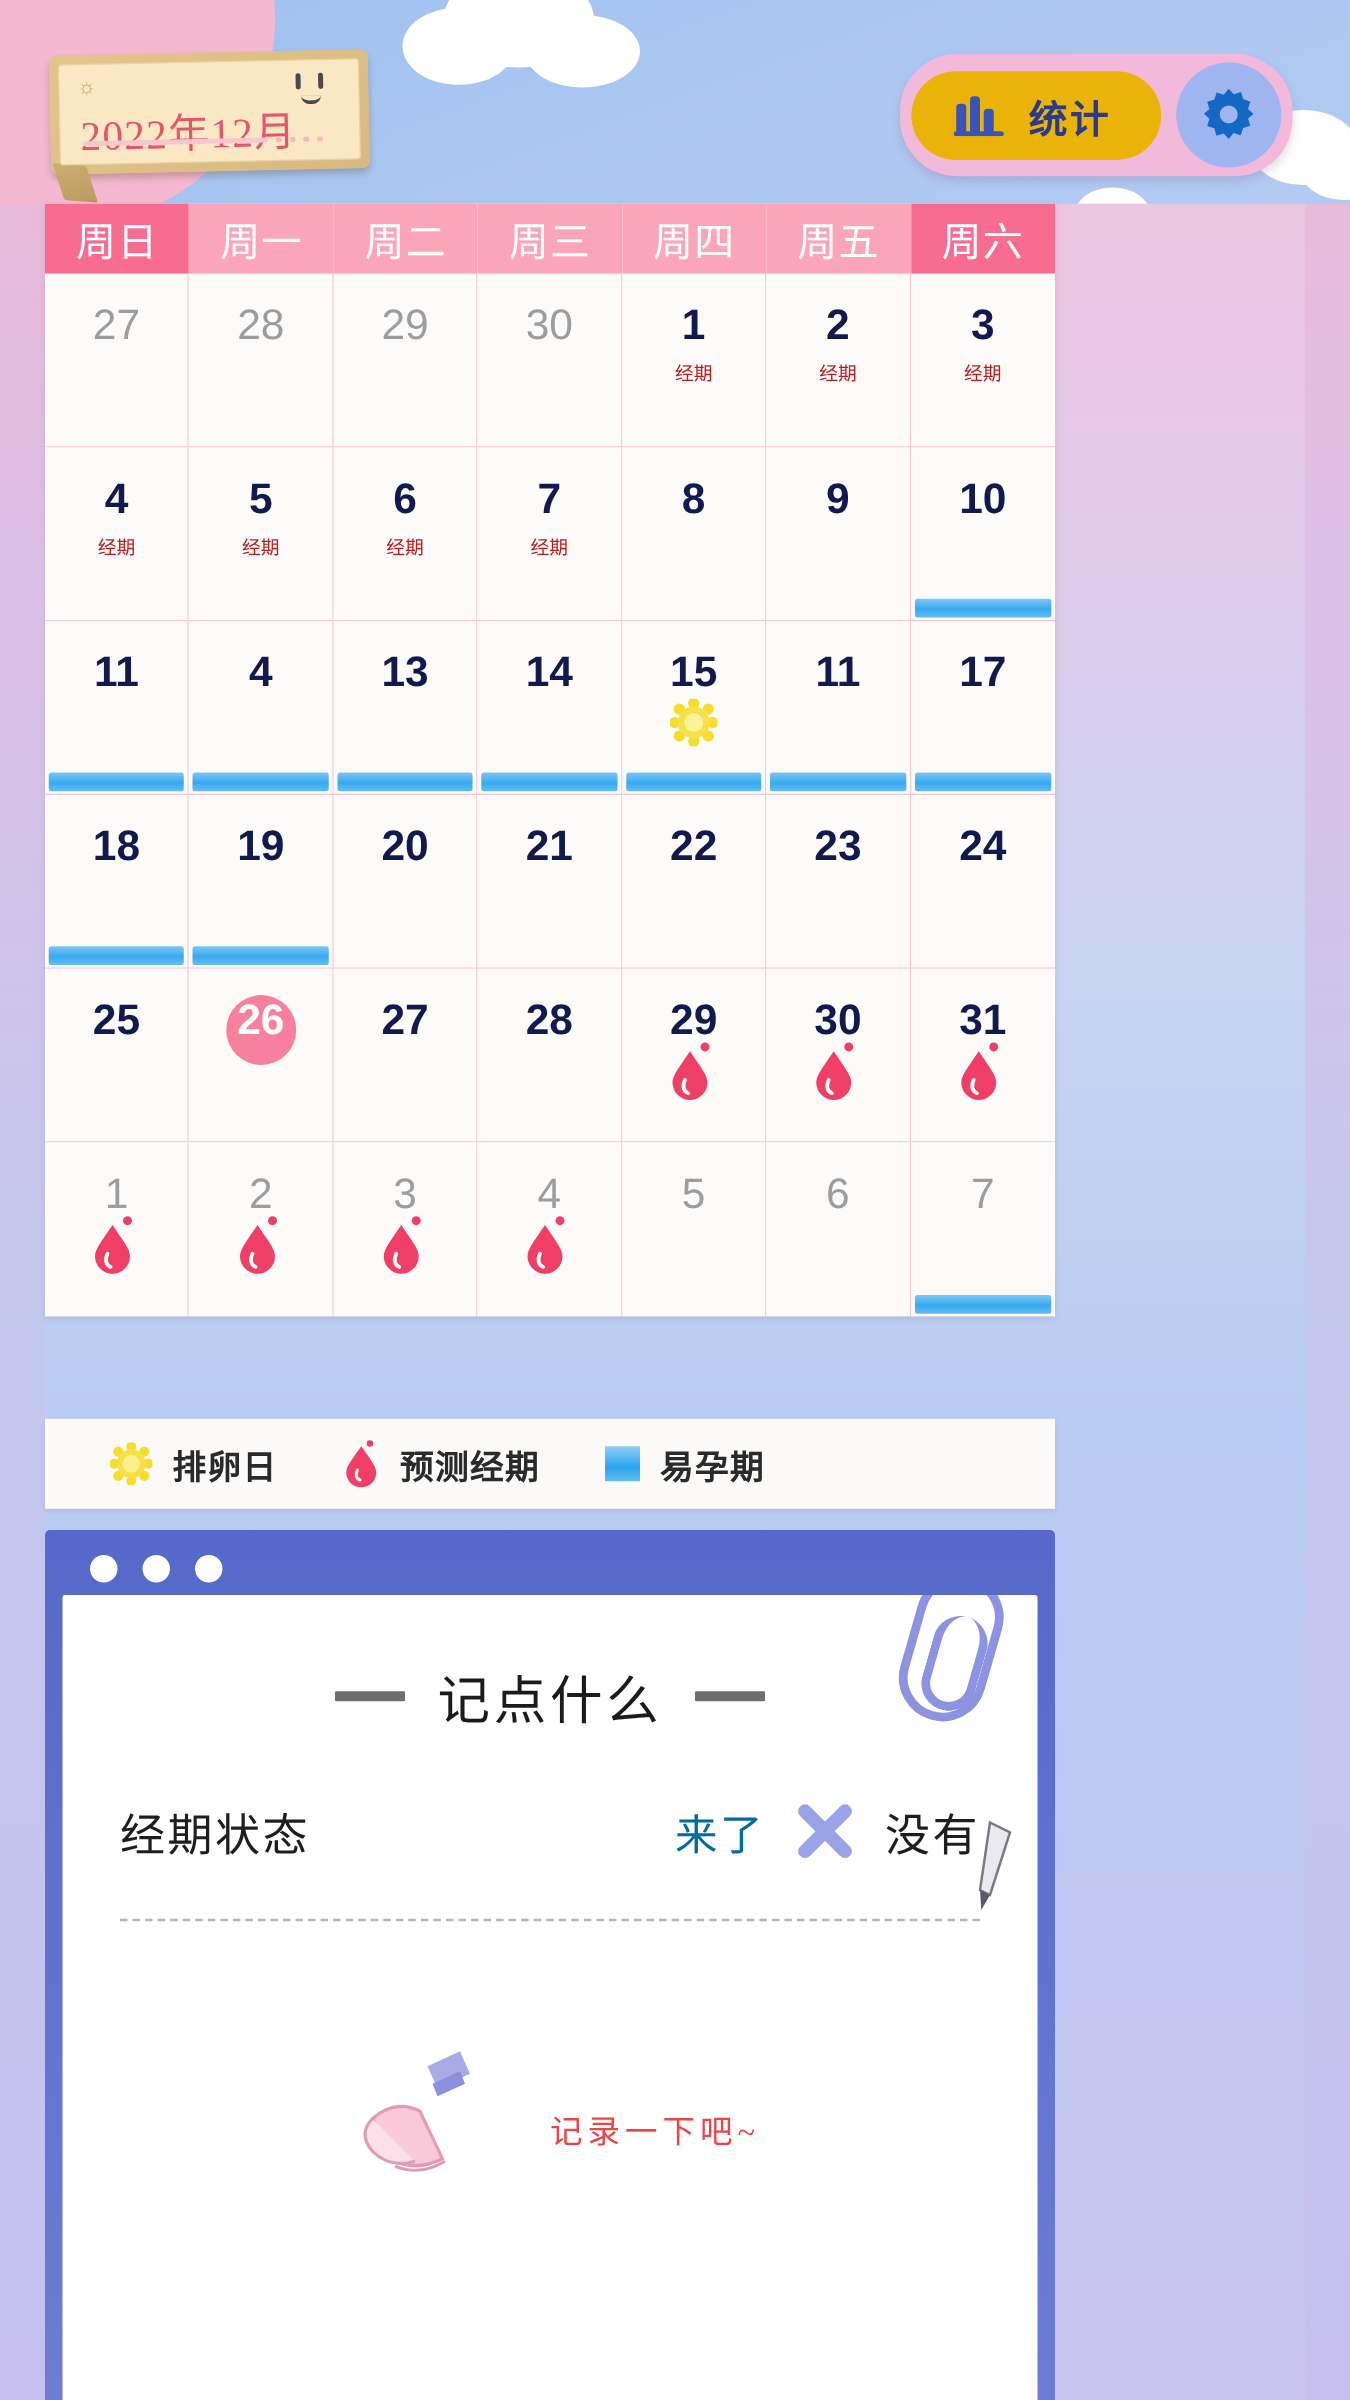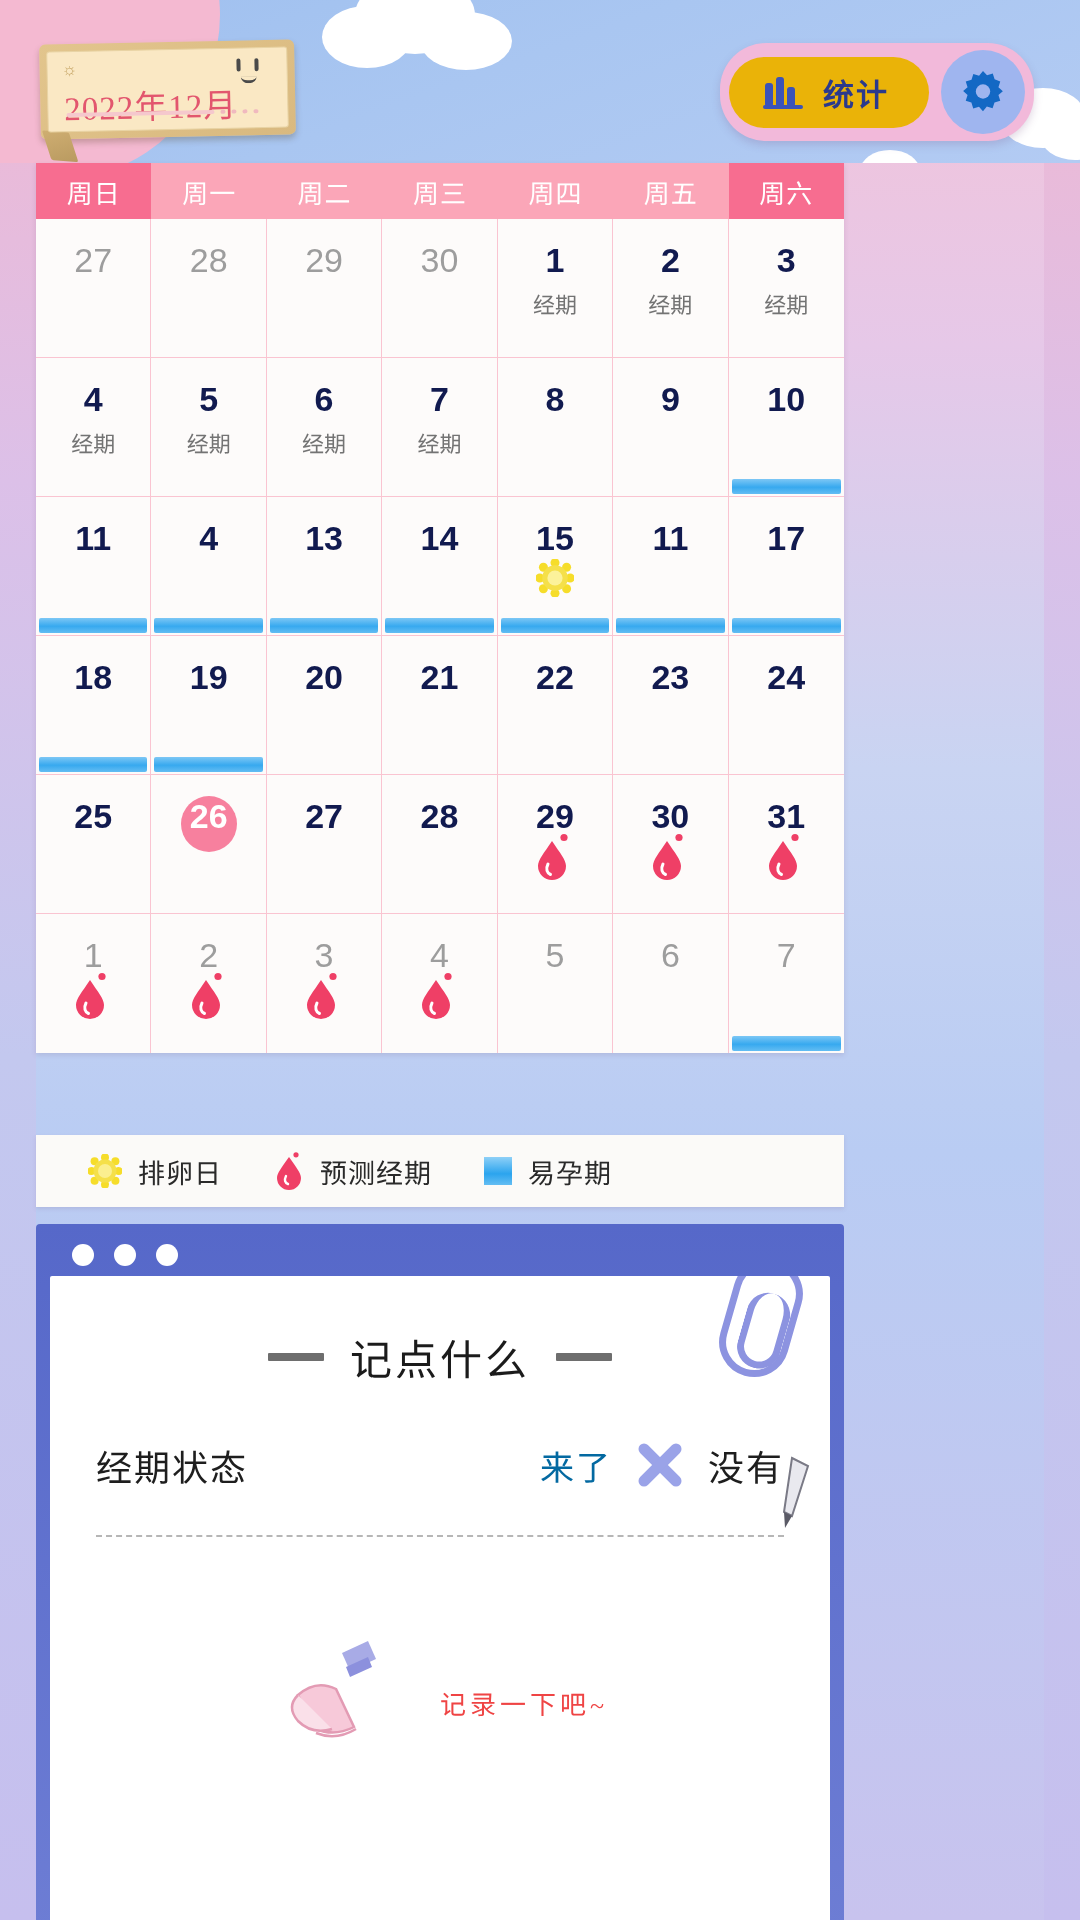--- a/index.html
+++ b/index.html
@@ -132,21 +132,21 @@
   
   .calendar {
     position: absolute; left: 36px; top: 163px; width: 808px;
     background: #fdfbfa;
     box-shadow: 0 2px 5px rgba(120,90,130,.18);
   }
   .cal-head { display: flex; height: 56px; }
   .cal-head .hc {
     flex: 1 1 0; display: flex; align-items: center; justify-content: center;
     background: #fba6b8; color: #fff;
-    font-size: 26px; letter-spacing: 1px;
+    font-size: 32px; letter-spacing: 1px;
   }
   .cal-head .hc.sun { background: #f76d90; }
   .cal-head .hc.sat { background: #f76d90; }
 
   .cal-grid { display: grid; grid-template-columns: repeat(7, 1fr); }
   .cell {
     position: relative; height: 139px;
     background: #fdfbfa;
     border-right: 1.5px solid #fac4d1;
     border-bottom: 1.5px solid #fac4d1;
@@ -154,21 +154,21 @@
   }
   .cell:nth-child(7n) { border-right: none; }
   .cal-grid .cell:nth-last-child(-n+7) { border-bottom: none; }
   .daynum {
     position: absolute; left: 0; right: 0; top: 22px;
     text-align: center; font-size: 34px; color: #111a4f; font-weight: 600;
   }
   .cell.muted .daynum { color: #9d9d9d; font-weight: 500; }
   .tag {
     position: absolute; left: 0; right: 0; top: 68px;
-    text-align: center; font-size: 22px; color: #737373;
+    text-align: center; font-size: 15px; color: #b91c1c;
   }
   
   .today-circle {
     position: absolute; left: 50%; top: 21px; transform: translateX(-50%);
     width: 56px; height: 56px; border-radius: 50%;
     background: #f7809e;
   }
   .cell.today .daynum { color: #fff; z-index: 2; }
   
   .fertile {
@@ -188,21 +188,21 @@
   }
 
   
   .legend {
     position: absolute; left: 36px; top: 1135px; width: 808px; height: 72px;
     background: #fbfaf8;
     display: flex; align-items: center; gap: 52px;
     padding-left: 52px;
     box-shadow: 0 2px 4px rgba(120,90,130,.16);
   }
-  .lg { display: flex; align-items: center; gap: 16px; }
+  .lg { display: flex; align-items: center; gap: 16px; font-weight: bold; }
   .lg-label { font-size: 27px; color: #2a2a2a; letter-spacing: 1px; }
   .lg-flower { width: 34px; height: 34px; }
   .lg-drop { width: 30px; height: 38px; }
   .lg-sq {
     width: 28px; height: 28px;
     background: linear-gradient(180deg,#8ed0f7 0%, #2ba4ee 60%, #63bdf3 100%);
   }
 
   
   .note-window {

